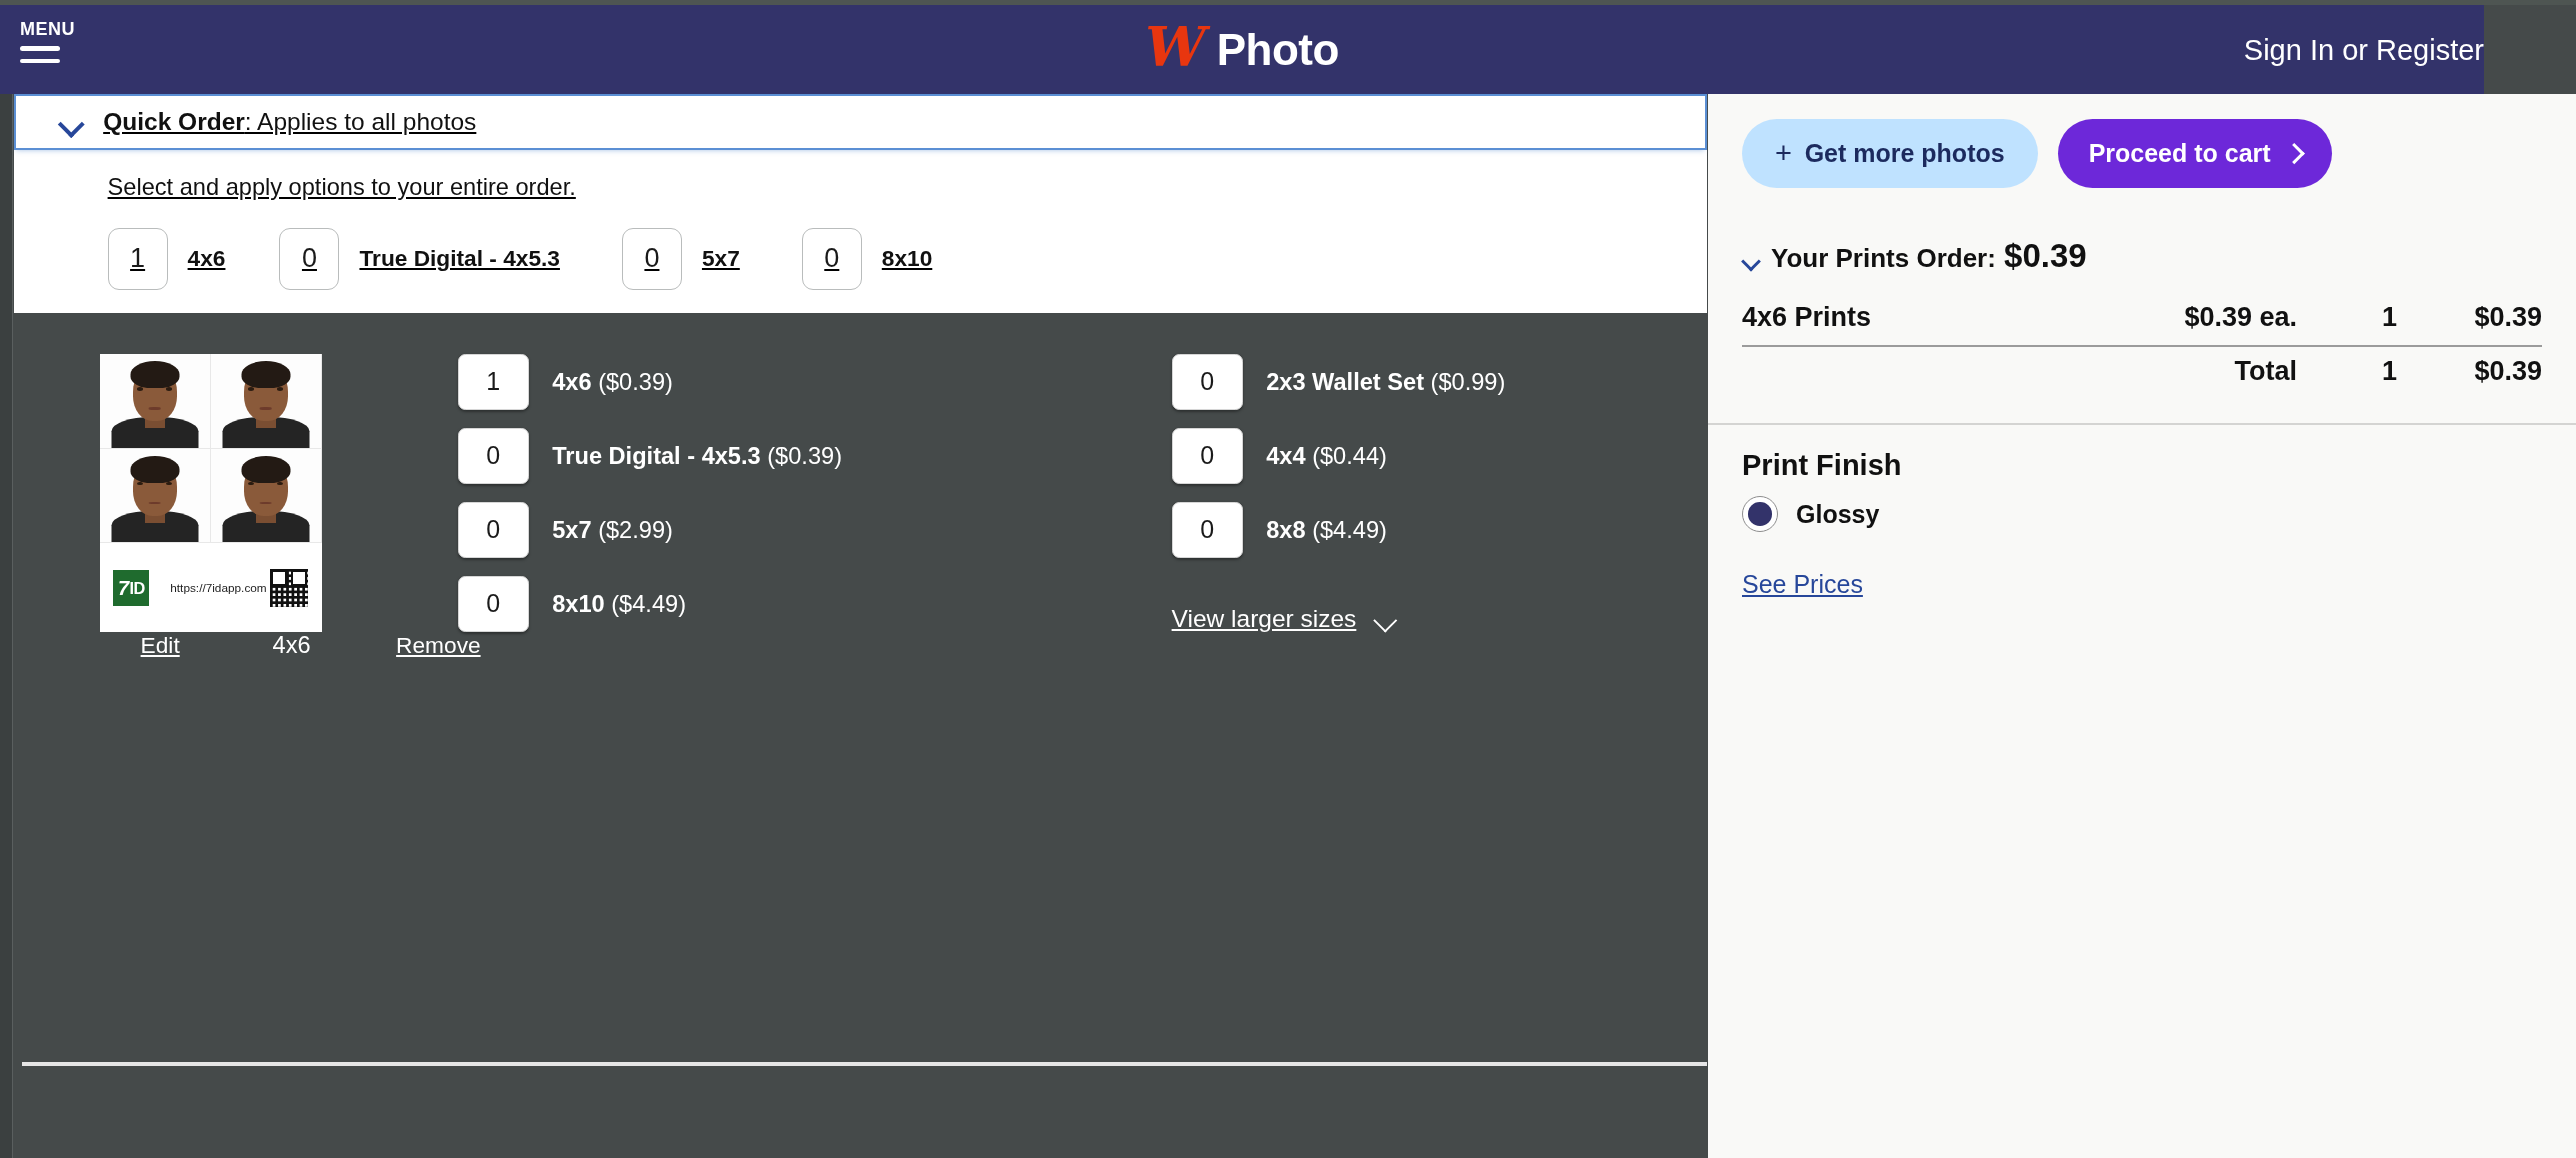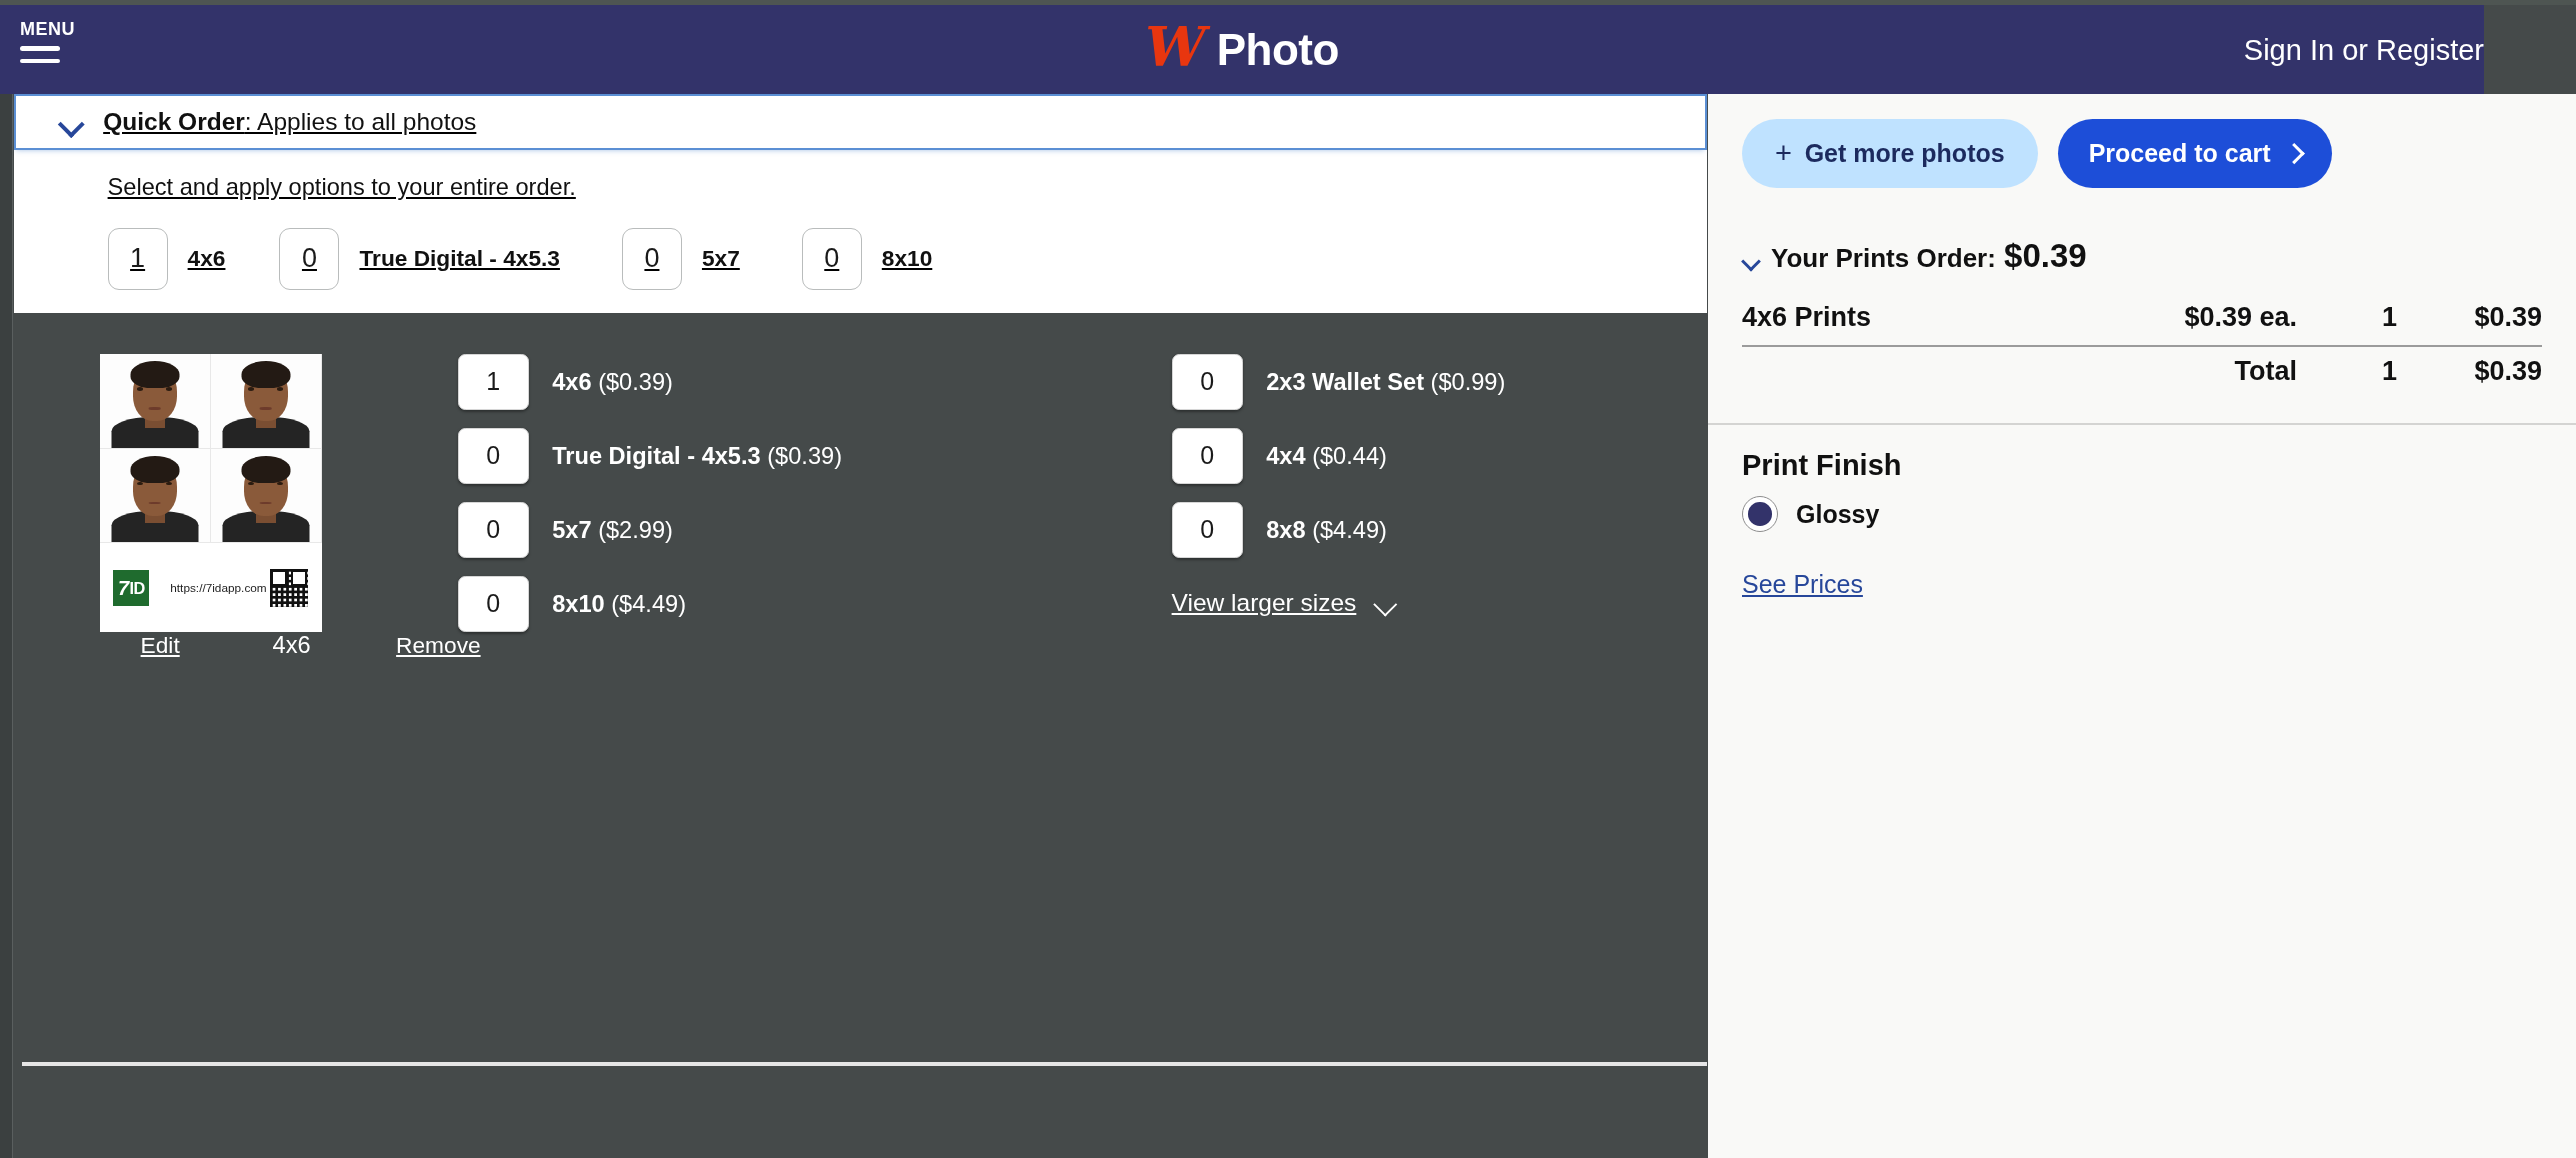--- a/index.html
+++ b/index.html
@@ -356,21 +356,21 @@
   .opt-label {
     margin-left: 23.6px;
     font-size: 23.6px;
     color: #ffffff;
     white-space: nowrap;
   }
   .opt-label b { font-weight: 700; }
   .opt-label span.price { font-weight: 400; }
   .view-larger {
     display: flex; align-items: center;
-    margin-top: 31px;
+    margin-top: 47px;
     cursor: pointer;
   }
   .view-larger .txt {
     color: #ffffff;
     font-size: 24.5px;
     text-decoration: underline;
   }
   .view-larger .chev { margin-left: 18px; margin-right: 0; }
 
   
@@ -401,21 +401,21 @@
     font-size: 25px;
     font-weight: 700;
     padding: 0 33px;
     display: flex; align-items: center; gap: 12.7px;
     cursor: pointer;
     font-family: "Liberation Sans", sans-serif;
   }
   .btn-get .plus { font-size: 29px; font-weight: 400; }
   .btn-cart {
     height: 69px;
-    background: #1d4ed8;
+    background: #6d28d9;
     color: #ffffff;
     border: none;
     border-radius: 36px;
     font-size: 25px;
     font-weight: 700;
     padding: 0 31px;
     display: flex; align-items: center; gap: 16.3px;
     cursor: pointer;
     font-family: "Liberation Sans", sans-serif;
   }

